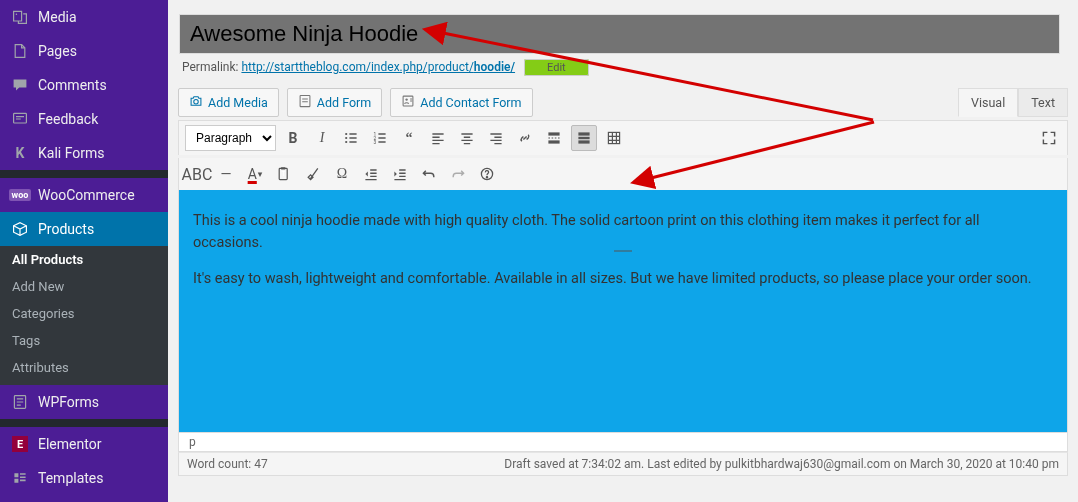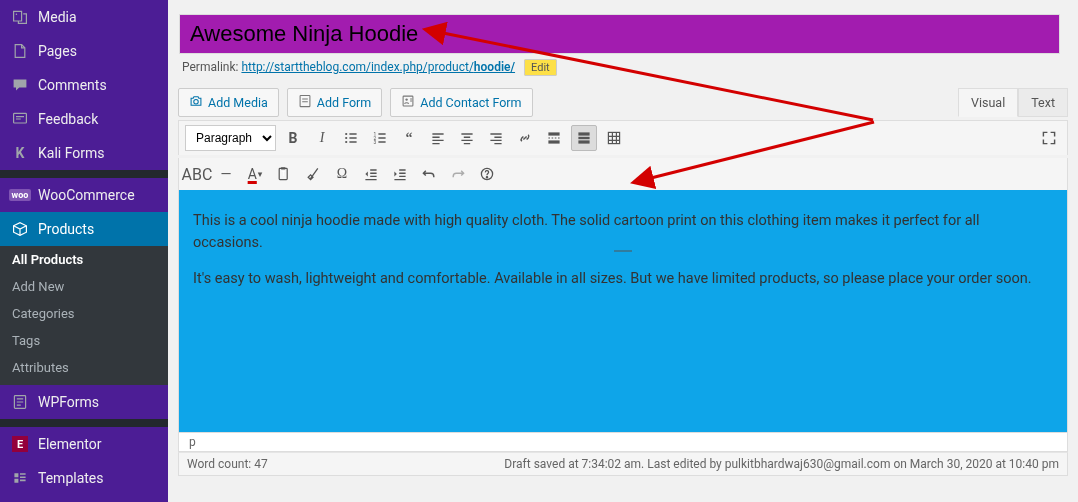--- a/index.html
+++ b/index.html
@@ -7,24 +7,24 @@
 .sidebar{width:168px;background:#4c1d95;color:#eee;display:flex;flex-direction:column;font-size:14px;}
 .menu-item{display:flex;align-items:center;padding:7px 10px;color:#eee;cursor:pointer;}
 .menu-item.sub{display:block;padding:6px 12px;background:#32373c;color:#aab2b8;font-size:13px;}
 .menu-item.sub.current{color:#fff;font-weight:600;}
 .menu-sep{height:8px;background:#23282d;}
 .menu-item .mi-icon{width:20px;height:20px;display:flex;align-items:center;justify-content:center;margin-right:8px;font-size:15px;color:#a0a5aa;}
 .menu-item.active{background:#0073aa;color:#fff;position:relative;}
 .menu-item.active .mi-icon{color:#fff;}
 .menu-item.active::after{content:"";position:absolute;right:-8px;top:50%;transform:translateY(-50%);border:8px solid transparent;border-right-color:#f1f1f1;}
 .main{flex:1;padding:0 10px 0 10px;position:relative;}
-.title-input{width:99%;box-sizing:border-box;margin:0 1px;padding:6px 10px;font-size:22px;border:1px solid #ddd;background:#a21caf;}
+.title-input{width:99%;box-sizing:border-box;margin:0 1px;padding:6px 10px;font-size:22px;border:1px solid #ddd;background:#737373;}
 .permalink-row{margin:6px 4px 14px;font-size:12px;color:#555;}
 .permalink-row a{color:#0073aa;text-decoration:underline;}
-.edit-slug{margin-left:6px;border:1px solid #ccc;padding:1px 6px;font-size:11px;cursor:pointer;background:#fde047;border-radius:2px;}
+.edit-slug{margin-left:6px;border:1px solid #ccc;padding:1px 22px;font-size:11px;cursor:pointer;background:#84cc16;border-radius:2px;}
 .media-row{display:flex;align-items:center;}
 .mbtn{border:1px solid #ccc;background:#f7f7f7;color:#0073aa;padding:5px 10px;font-size:12.5px;border-radius:2px;margin-right:8px;cursor:pointer;display:flex;align-items:center;gap:5px;}
 .mbtn .bicon{font-size:13px;color:#777;}
 .tabs{margin-left:auto;display:flex;}
 .tab{padding:6px 12px;background:#ebebeb;border:1px solid #ddd;cursor:pointer;font-size:12.5px;color:#555;}
 .tab.active{background:#f5f5f5;border-bottom-color:#f5f5f5;}
 .toolbar{background:#f5f5f5;border:1px solid #ddd;border-bottom:none;padding:4px 6px;display:flex;align-items:center;flex-wrap:wrap;gap:5px;margin-top:3px;}
 .sel{height:26px;font-size:12px;border:1px solid #ccc;background:#fff;padding:0 6px;}
 .tbtn{width:24px;height:24px;display:flex;align-items:center;justify-content:center;cursor:pointer;color:#555;font-size:14px;border-radius:2px;}
 .tbtn.pressed{background:#dcdcdc;border:1px solid #bbb;}

